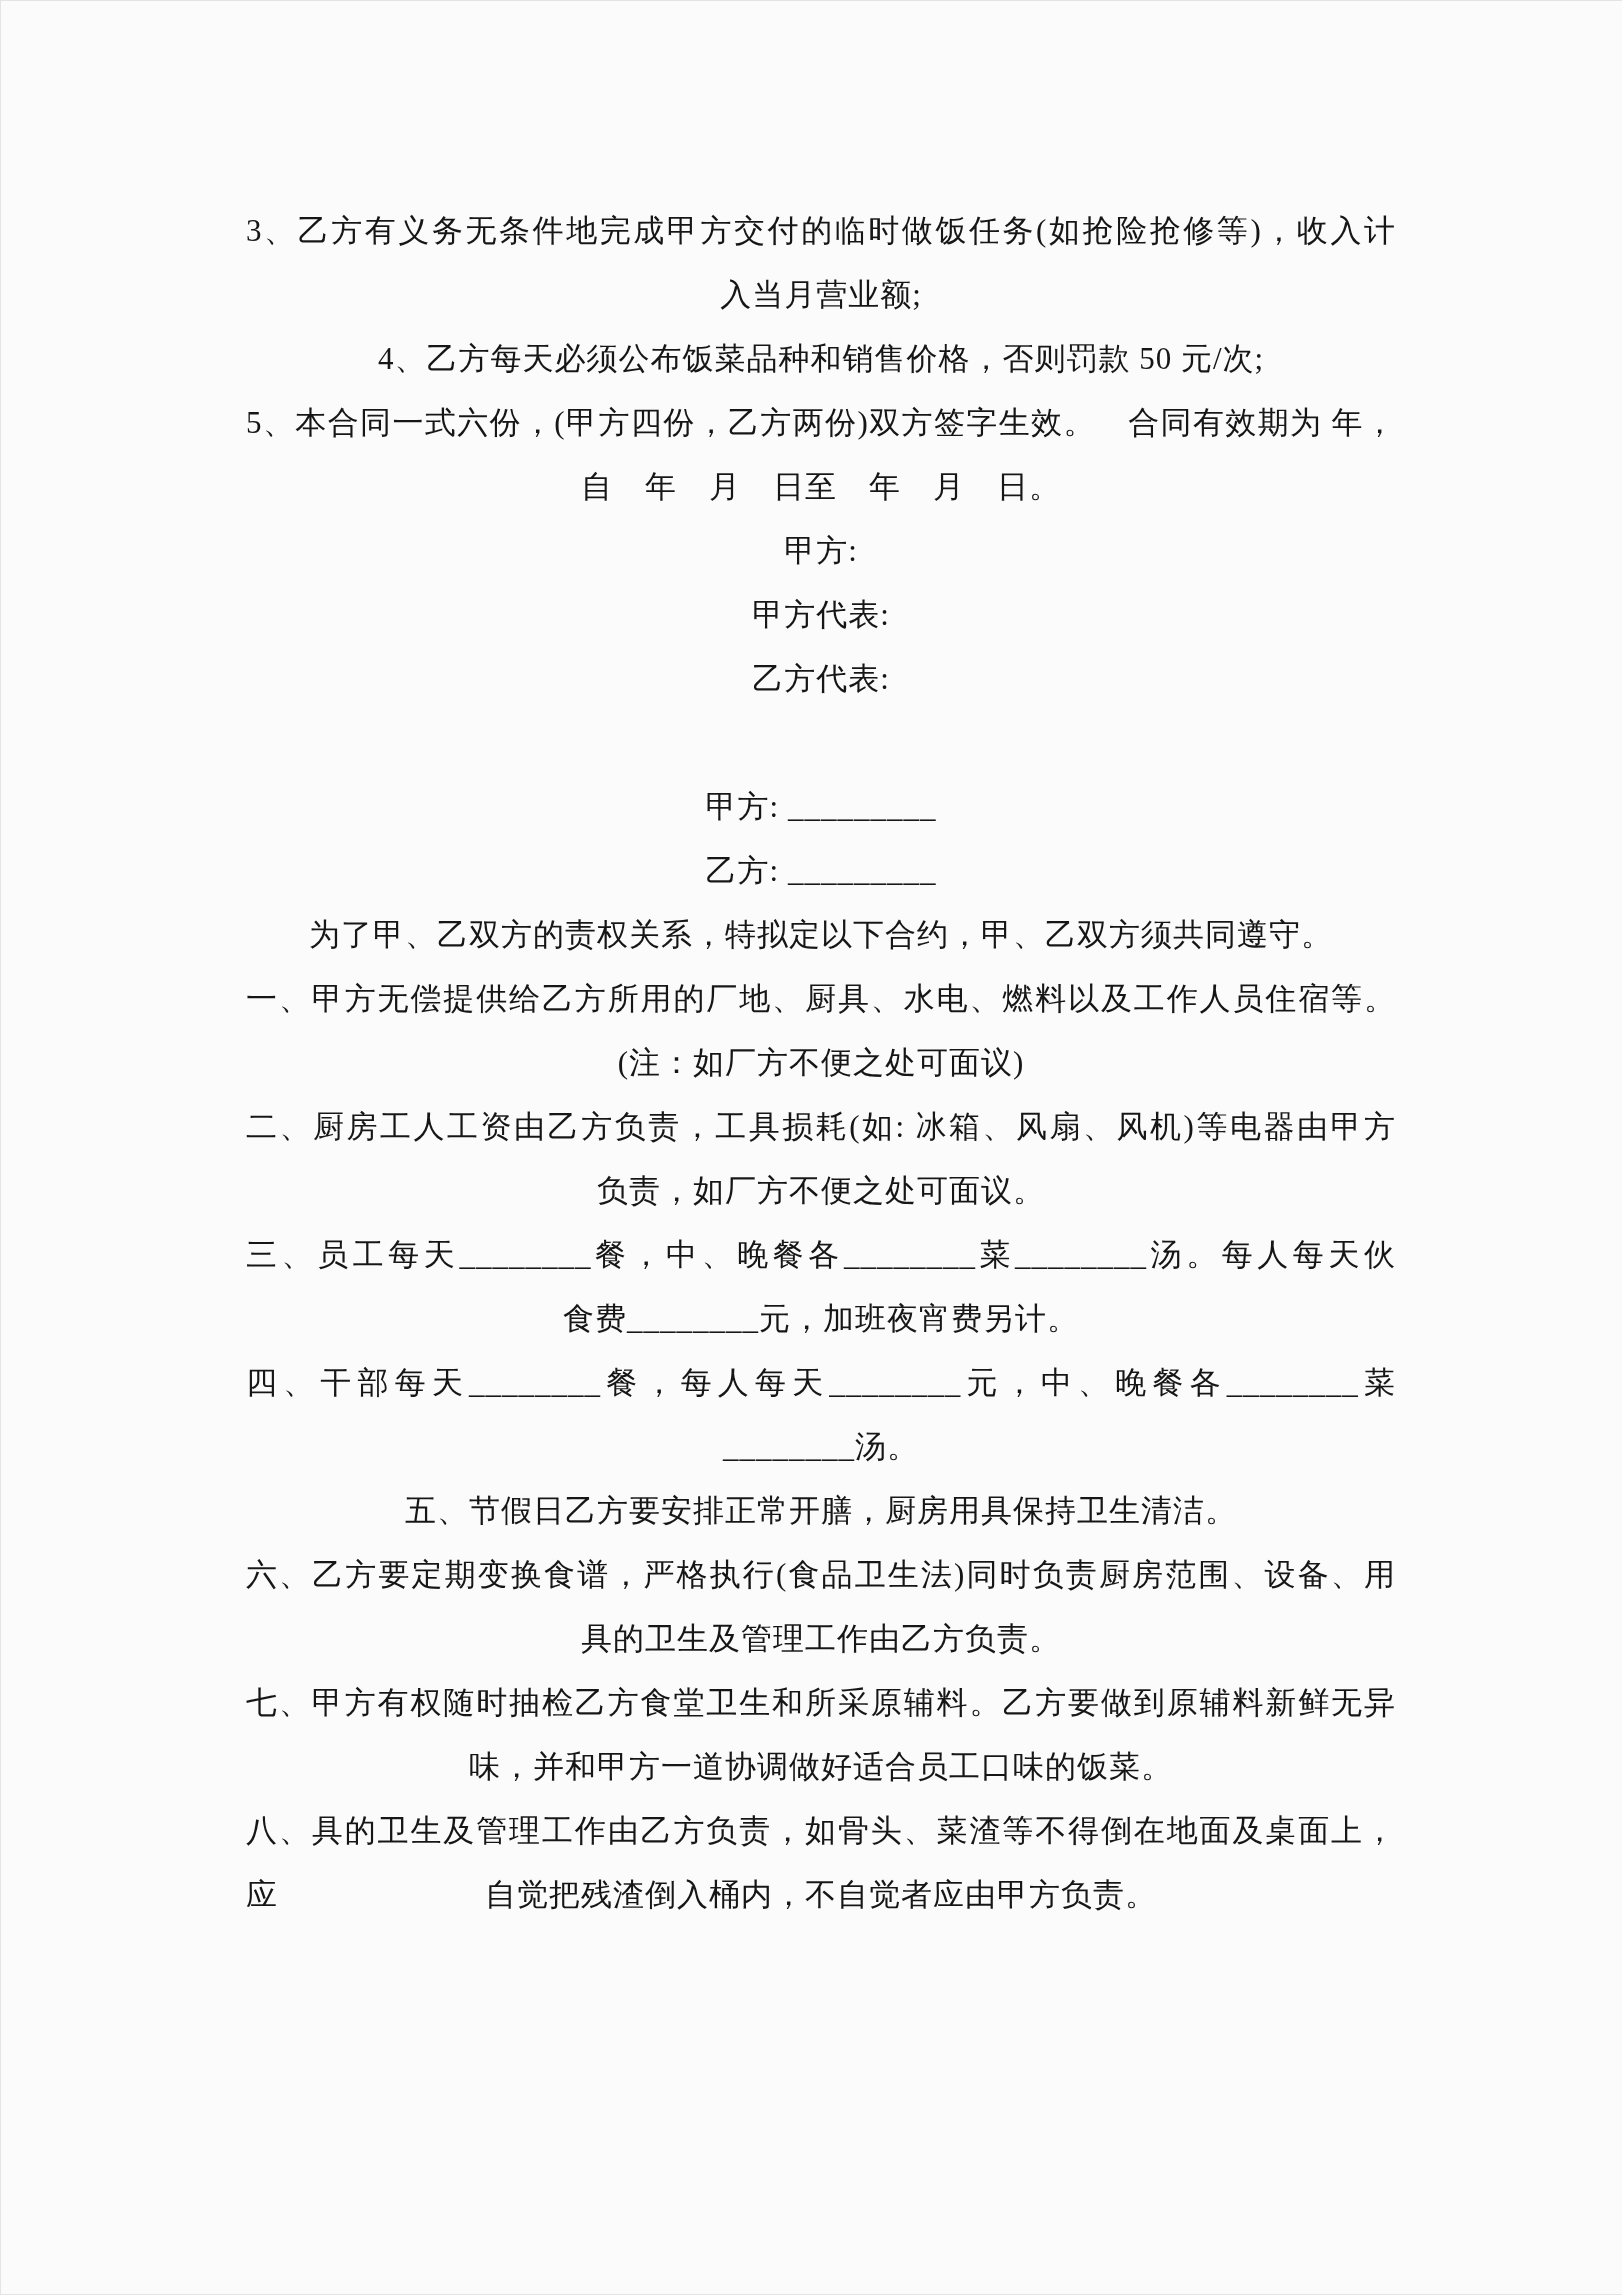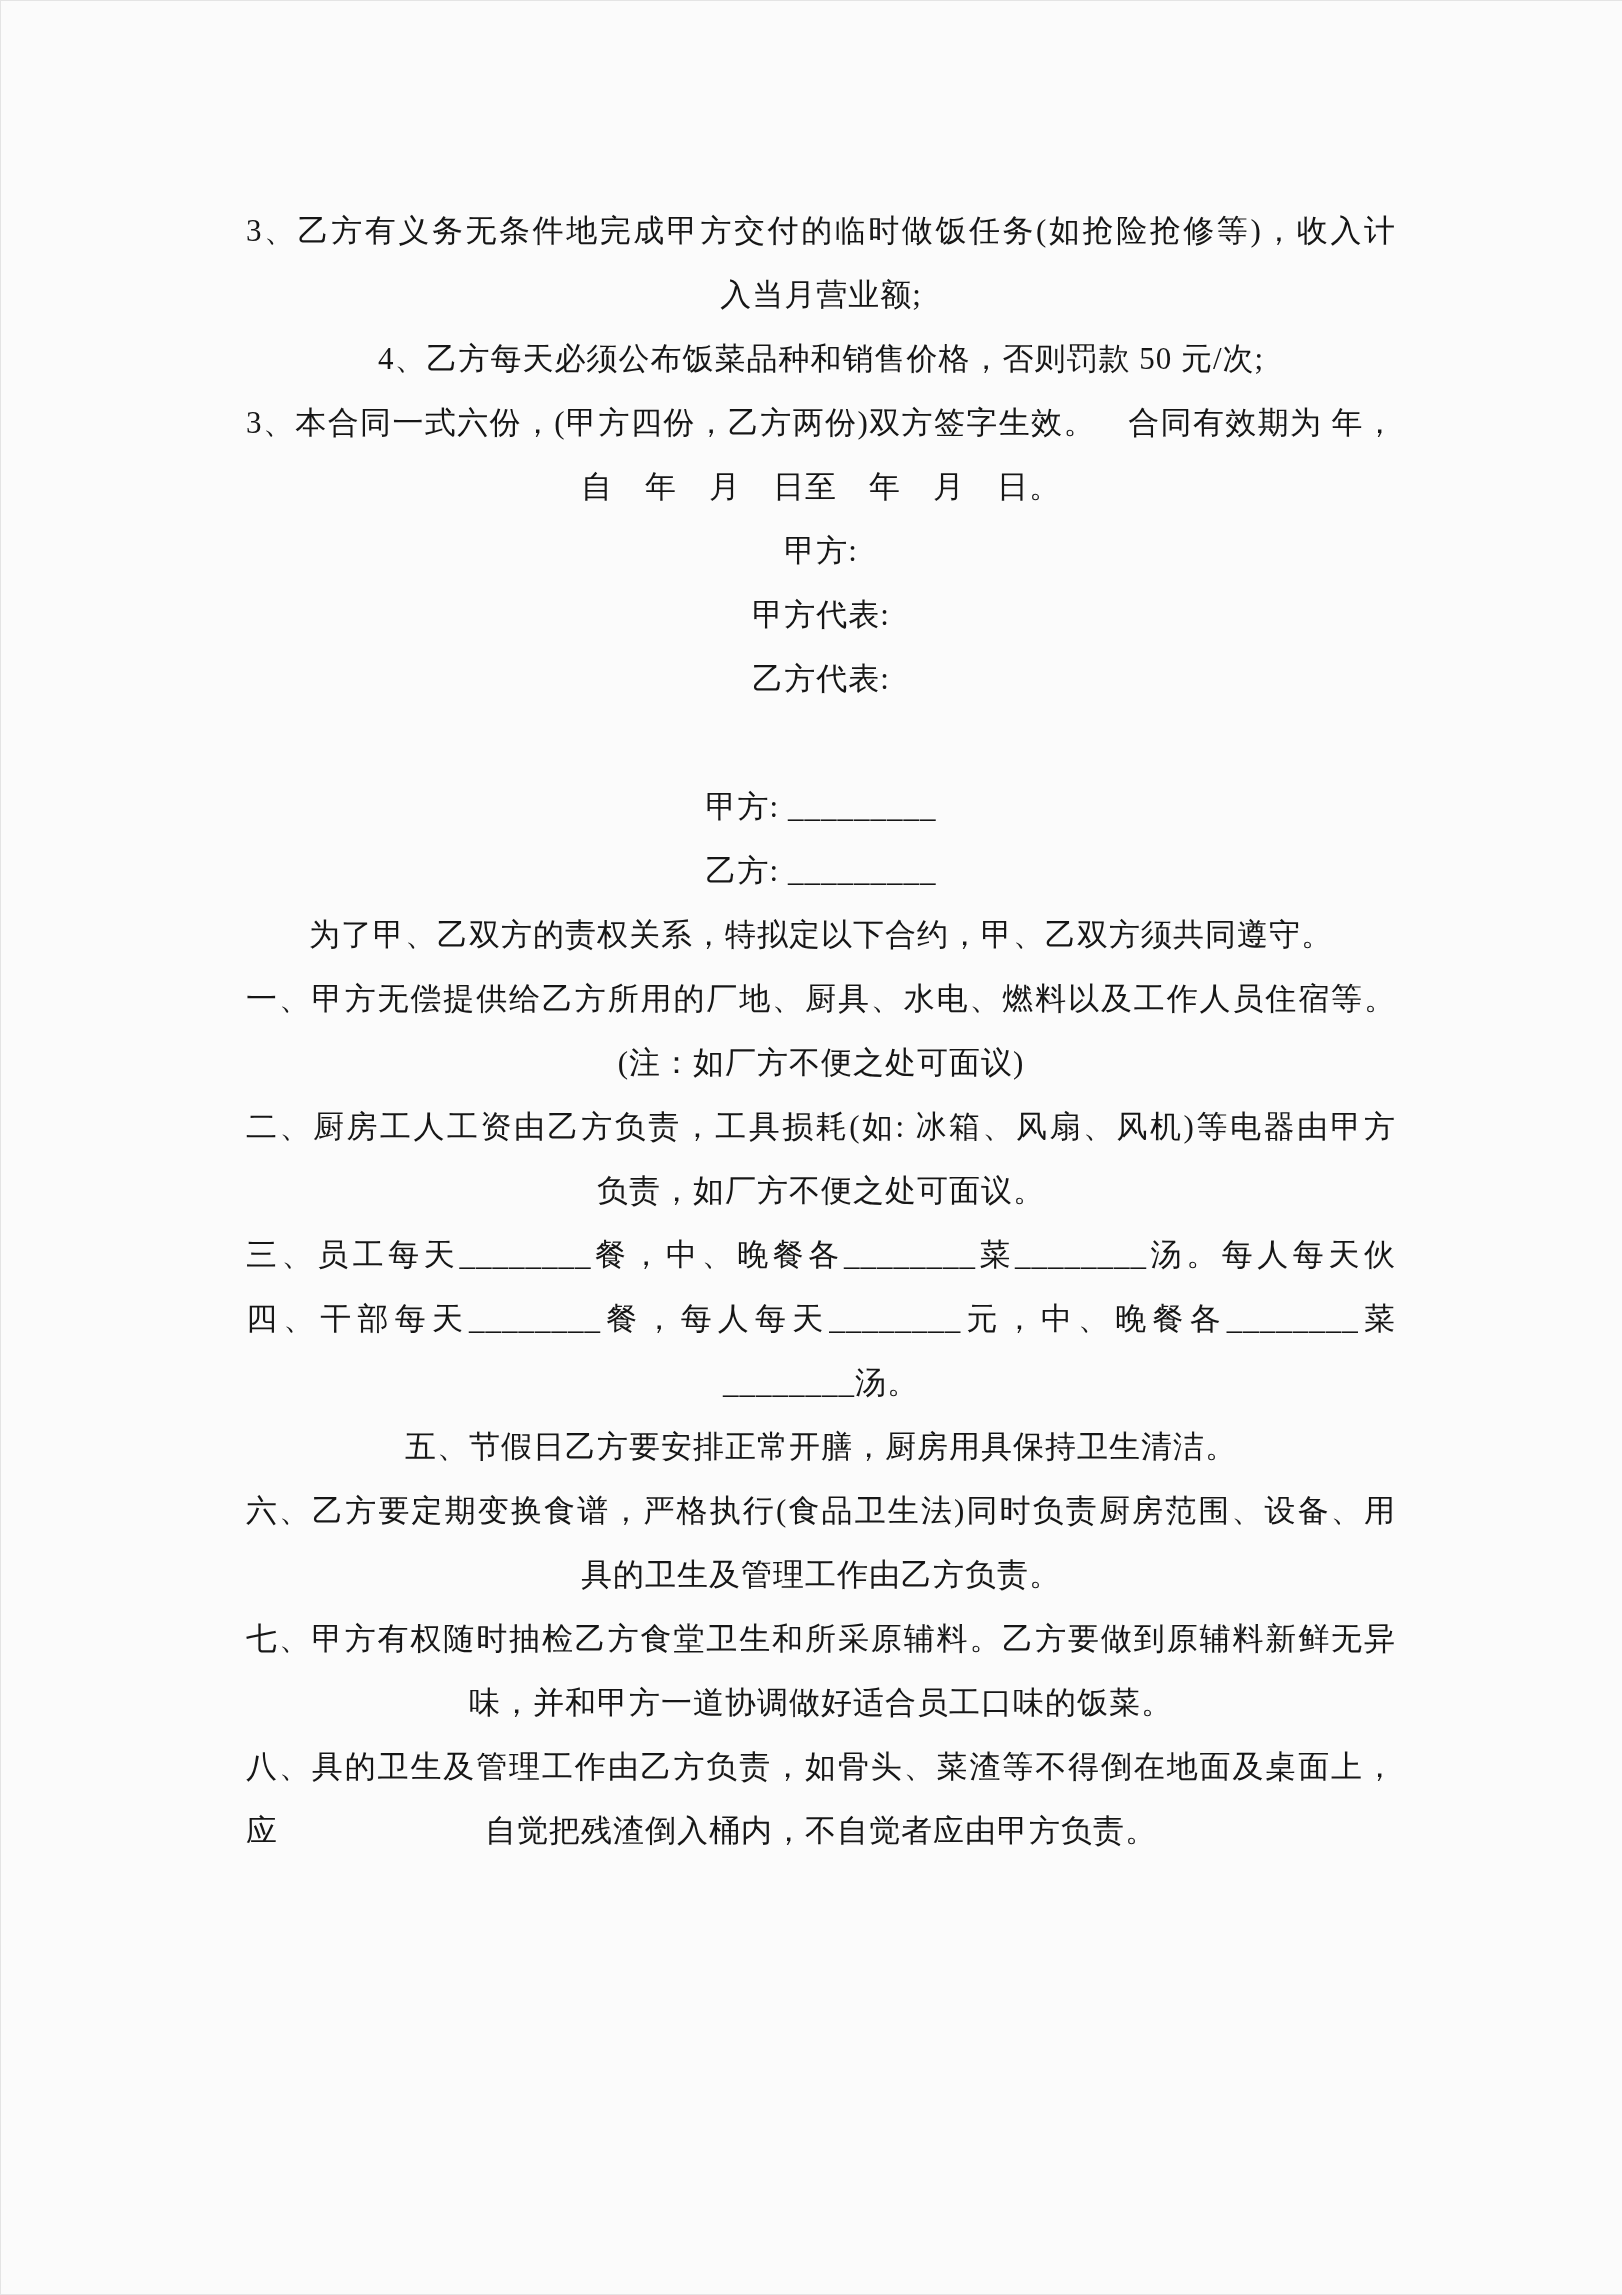--- a/index.html
+++ b/index.html
@@ -45,34 +45,35 @@
   }
 </style>
 </head>
 <body>
 
 <div class="page">
   <div class="doc" id="doc-root">
       <div class="line stretch">3、乙方有义务无条件地完成甲方交付的临时做饭任务(如抢险抢修等)，收入计</div>
       <div class="line">入当月营业额;</div>
       <div class="line">4、乙方每天必须公布饭菜品种和销售价格，否则罚款 50 元/次;</div>
-      <div class="line stretch">3、本合同一式六份，(甲方四份，乙方两份)双方签字生效。　合同有效期为 年，</div>
+      <div class="line stretch">5、本合同一式六份，(甲方四份，乙方两份)双方签字生效。　合同有效期为 年，</div>
       <div class="line">自　年　月　日至　年　月　日。</div>
       <div class="line">甲方:</div>
       <div class="line">甲方代表:</div>
       <div class="line">乙方代表:</div>
       <div class="line"></div>
       <div class="line">甲方: _________</div>
       <div class="line">乙方: _________</div>
       <div class="line">为了甲、乙双方的责权关系，特拟定以下合约，甲、乙双方须共同遵守。</div>
       <div class="line stretch">一、甲方无偿提供给乙方所用的厂地、厨具、水电、燃料以及工作人员住宿等。</div>
       <div class="line">(注：如厂方不便之处可面议)</div>
       <div class="line stretch">二、厨房工人工资由乙方负责，工具损耗(如: 冰箱、风扇、风机)等电器由甲方</div>
       <div class="line">负责，如厂方不便之处可面议。</div>
       <div class="line stretch">三、员工每天________餐，中、晚餐各________菜________汤。每人每天伙</div>
+      <div class="line">食费________元，加班夜宵费另计。</div>
       <div class="line stretch">四、干部每天________餐，每人每天________元，中、晚餐各________菜</div>
       <div class="line">________汤。</div>
       <div class="line">五、节假日乙方要安排正常开膳，厨房用具保持卫生清洁。</div>
       <div class="line stretch">六、乙方要定期变换食谱，严格执行(食品卫生法)同时负责厨房范围、设备、用</div>
       <div class="line">具的卫生及管理工作由乙方负责。</div>
       <div class="line stretch">七、甲方有权随时抽检乙方食堂卫生和所采原辅料。乙方要做到原辅料新鲜无异</div>
       <div class="line">味，并和甲方一道协调做好适合员工口味的饭菜。</div>
       <div class="line stretch">八、具的卫生及管理工作由乙方负责，如骨头、菜渣等不得倒在地面及桌面上，应</div>
       <div class="line">自觉把残渣倒入桶内，不自觉者应由甲方负责。</div>
     </div>

